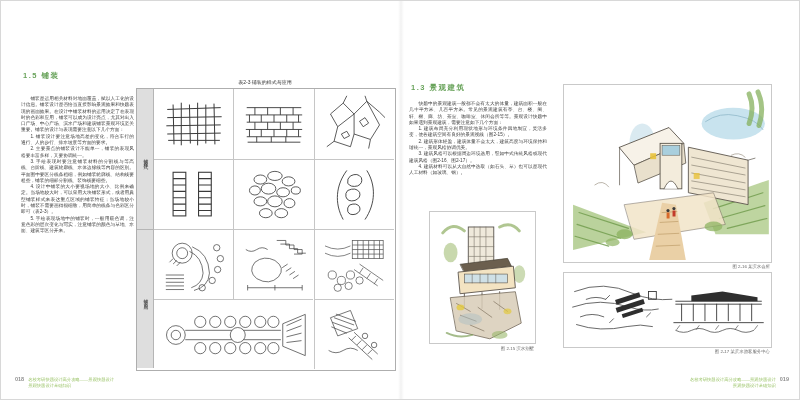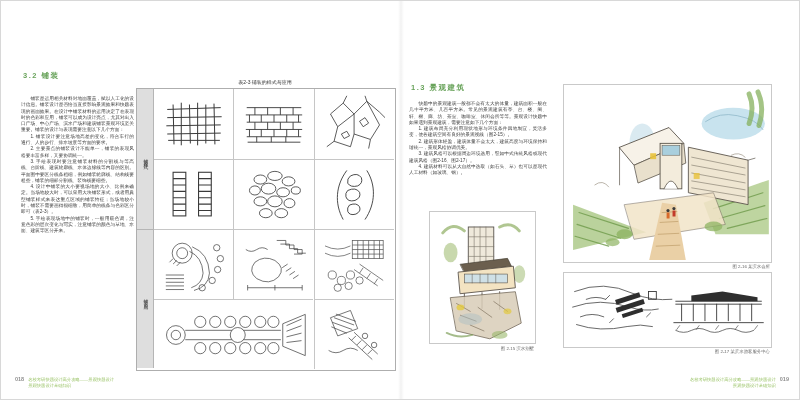--- a/index.html
+++ b/index.html
@@ -34,21 +34,21 @@
   .footer-right .flines{text-align:right;}
   svg{display:block;}
 </style>
 </head>
 <body>
 
 <div class="spread">
   <div class="gutter"></div>
 
   <div>
-    <div class="heading" style="left:22px;top:70px;">3.2 铺装</div>
+    <div class="heading" style="left:22px;top:70px;">1.5 铺装</div>
 
     <div class="textcol" style="left:20px;top:95px;width:113px;">
       <p class="para">铺装是运用相关材料对地面覆盖，赋以人工化的设计信息。铺装设计是否恰当直接影响景观效果和快题表现的画面效果。在设计中铺装材料的运用决定了在表现时的色彩和应用，铺装可以成为设计亮点，尤其对出入口广场、中心广场、滨水广场和建筑铺装景观环境至关重要。铺装的设计与表现需要注意以下几个方面：</p>
       <p class="para">1. 铺装设计要注意场地高差的变化，符合车行的通行、人的步行、排水坡度等方面的要求。</p>
       <p class="para">2. 主要景点的铺装设计不能单一，铺装的表现风格要丰富多样，又要协调统一。</p>
       <p class="para">3. 手绘表现时要注意铺装材料的分割线与等高线、台阶线、建筑轮廓线、水体边缘线等内容的区别。平面图中要区分线条粗细，例如铺装轮廓线、结构线要粗些，铺装的细部分割线、装饰线要细些。</p>
       <p class="para">4. 设计中铺装的大小要视场地的大小、比例来确定。当场地较大时，可以采用大块铺装形式，或者用典型铺装样式来表达重点区域的铺装特征；当场地较小时，铺装不需要画得很细致，用简单的线条与色彩区分即可（表2-3）。</p>
       <p class="para">5. 手绘表现场地中的铺装时，一般用暖色调，注意色彩的层次变化与写实，注意铺装的颜色与草地、水面、建筑等区分开来。</p>
     </div>
 

